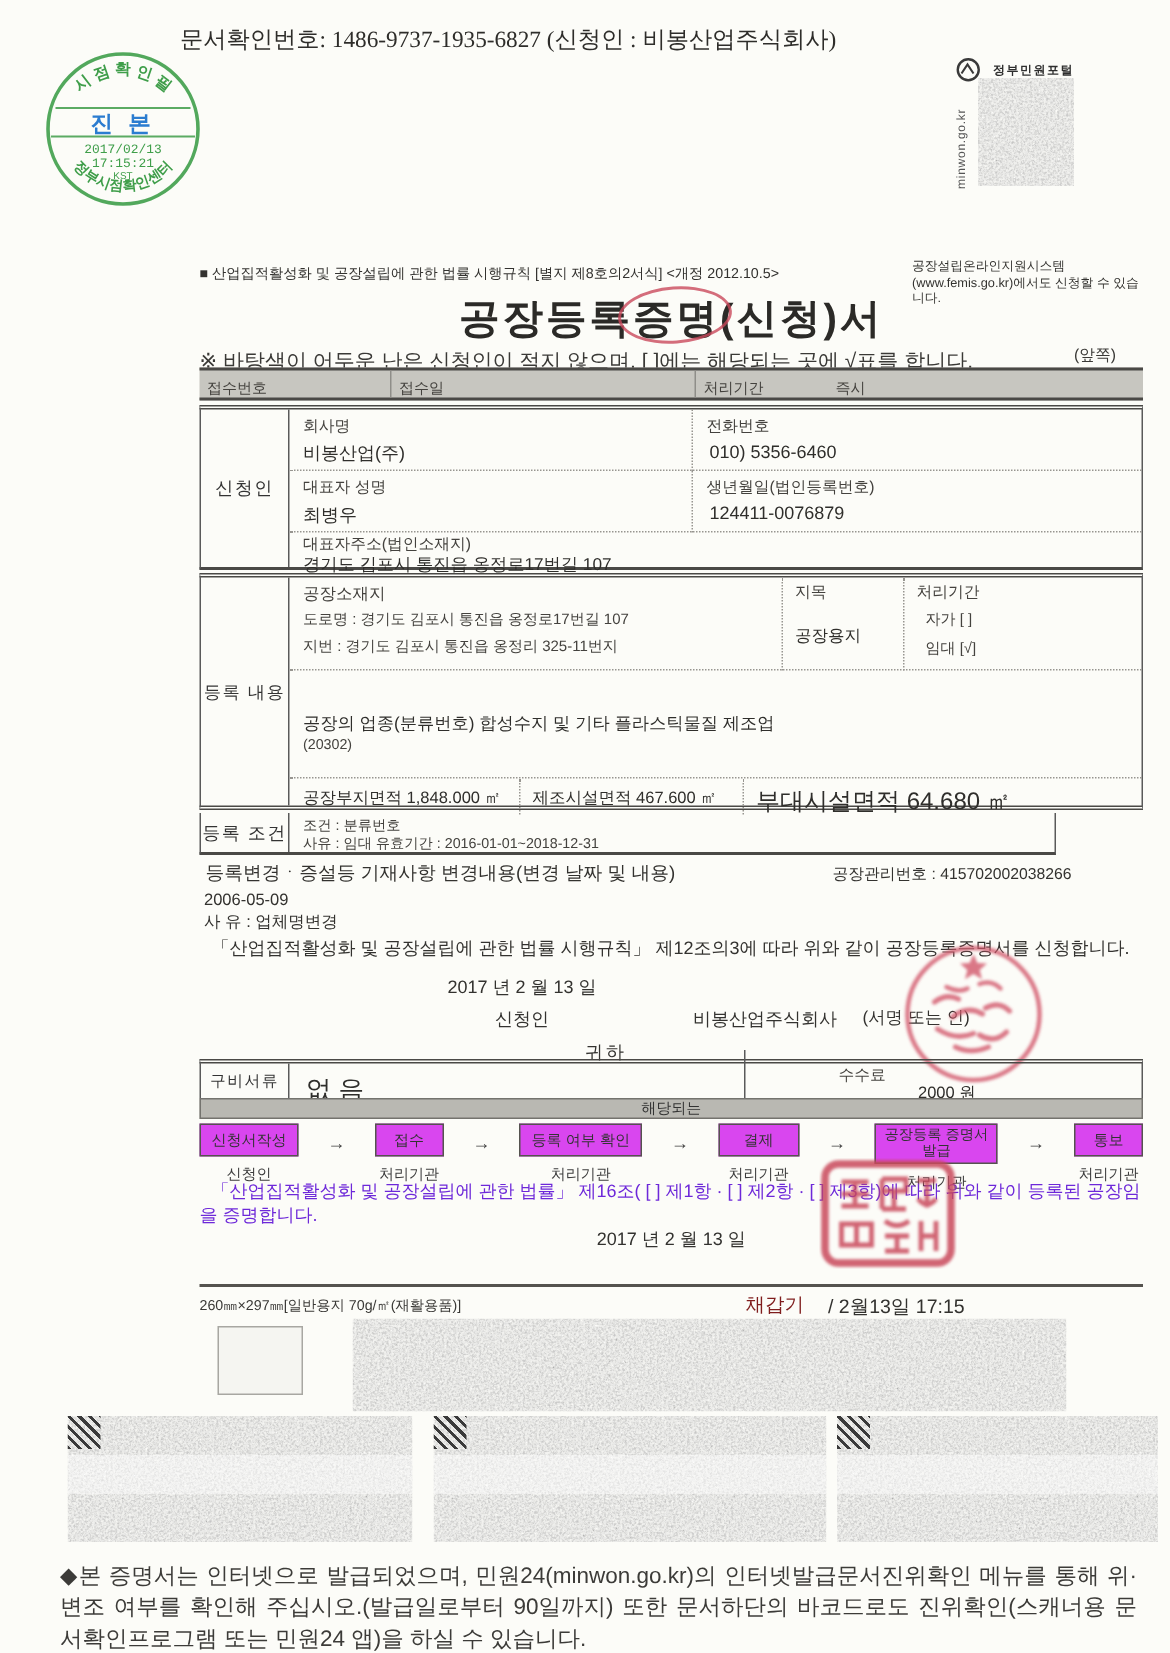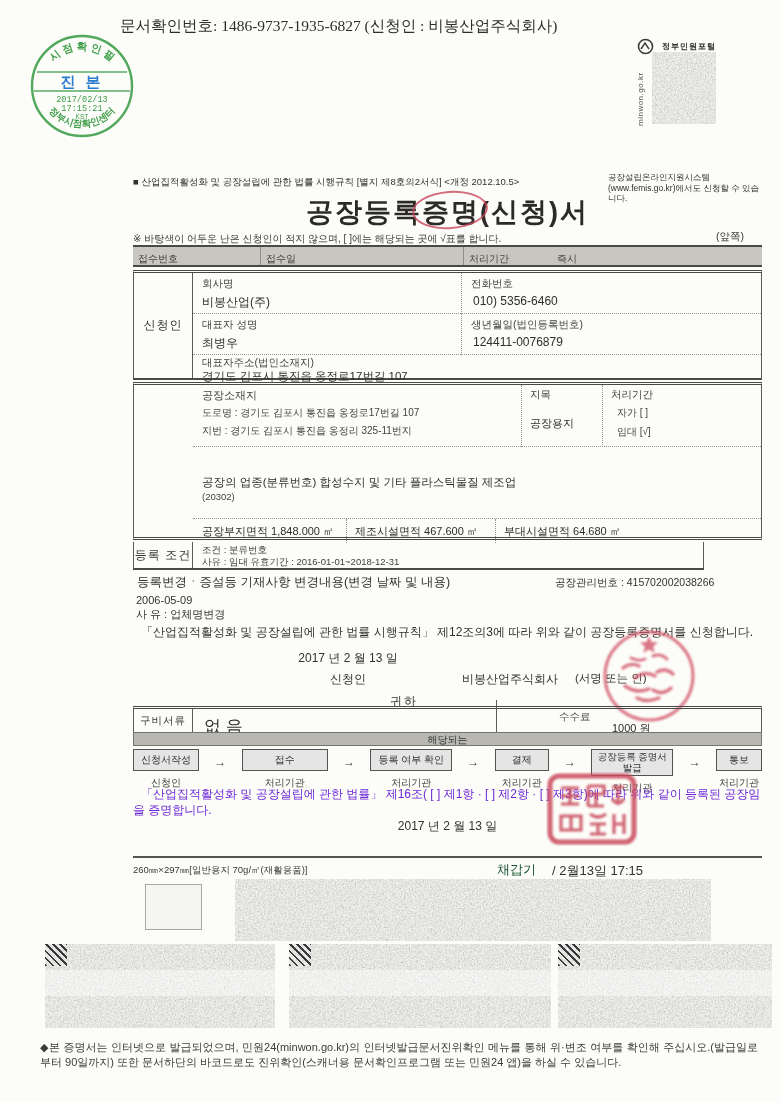--- a/index.html
+++ b/index.html
@@ -7,21 +7,21 @@
   body{position:relative;background:#fcfcf8;font-family:"Liberation Sans","DejaVu Sans",sans-serif;color:#3c3c3c;overflow:hidden}
   .abs{position:absolute}
   .sec{position:absolute;border-left:1px solid #5a5a5a;border-right:1px solid #5a5a5a;background:transparent}
   .lblcell{position:absolute;left:0;top:0;bottom:0;width:59px;border-right:1px solid #5a5a5a;display:flex;align-items:center;justify-content:center;font-size:12px;letter-spacing:1px;color:#333;text-align:center}
   .flab{font-size:10.5px;color:#44423e;white-space:nowrap}
   .fval{font-size:12px;color:#2f2e2b;white-space:nowrap}
   .sm{font-size:10px;color:#44423e;white-space:nowrap}
   .dot-b{border-bottom:1px dotted #979590}
   .dot-l{border-left:1px dotted #979590}
   .greyrow{background:#c7c6c0;border-top:2px solid #4a4946;border-bottom:2px solid #4a4946}
-  .fbox{border:1px solid #55534f;font-size:10px;padding:3px 7px;text-align:center;color:#333;background:#e5e5e5;white-space:nowrap}
+  .fbox{border:1px solid #55534f;font-size:10px;padding:3px 7px;text-align:center;color:#333;background:#d946ef;white-space:nowrap}
   .fbox.two{white-space:normal;width:82px;padding:1px 3px;font-size:9.5px;line-height:1.2}
   .factor{font-size:10px;text-align:center;margin-top:5px;color:#3c3c3c}
   .farrow{font-size:12px;padding-top:6px;color:#3c3c3c}
   .step{display:flex;flex-direction:column;align-items:center}
   .noiseblk{position:absolute;overflow:hidden}
   .corner{position:absolute;left:0;top:0;width:22px;height:22px;background:repeating-linear-gradient(45deg,#3a3a3a 0 2px,transparent 2px 5px)}
   .band{position:absolute;left:0;right:0;height:26px;background:rgba(255,255,255,.45);pointer-events:none}
 </style>
 </head>
 <body>
@@ -74,21 +74,21 @@
     </svg>
 </div>
 <div class="abs" style="left:636px;top:126px;transform:rotate(-90deg);transform-origin:0 0;font-size:8px;color:#555;letter-spacing:.5px;white-space:nowrap">minwon.go.kr</div>
 
 <div class="abs" style="left:133px;top:176px;width:470px;font-size:9.5px;color:#33322f">■ 산업집적활성화 및 공장설립에 관한 법률 시행규칙 [별지 제8호의2서식] &lt;개정 2012.10.5&gt;</div>
 <div class="abs" style="left:608px;top:172px;width:156px;font-size:8.5px;line-height:1.25;color:#33322f">공장설립온라인지원시스템(www.femis.go.kr)에서도 신청할 수 있습니다.</div>
 
 <div class="abs" style="left:133px;top:194px;width:629px;text-align:center;font-size:27px;font-weight:bold;letter-spacing:2px;color:#2b2a27">공장등록증명(신청)서</div>
 <div class="abs" style="left:412px;top:191px;width:76px;height:38px;border:2.5px solid rgba(201,72,91,.8);border-radius:50%;transform:rotate(-4deg)"></div>
 
-<div class="abs" style="left:133px;top:232px;font-size:10px;color:#3a3936">※ 바탕색이 어두운 난은 신청인이 적지 않으며, [ ]에는 해당되는 곳에 √표를 합니다.</div>
+<div class="abs" style="left:133px;top:232px;font-size:14px;color:#3a3936">※ 바탕색이 어두운 난은 신청인이 적지 않으며, [ ]에는 해당되는 곳에 √표를 합니다.</div>
 <div class="abs" style="left:716px;top:230px;font-size:10.5px;color:#3a3936">(앞쪽)</div>
 
 <div class="abs greyrow" style="left:133px;top:245px;width:629px;height:22px">
   <div class="abs sm" style="left:5px;top:5px">접수번호</div>
   <div class="abs" style="left:127px;top:0;bottom:0;border-left:1px solid #8f8e89"></div>
   <div class="abs sm" style="left:133px;top:5px">접수일</div>
   <div class="abs" style="left:330px;top:0;bottom:0;border-left:1px solid #8f8e89"></div>
   <div class="abs sm" style="left:336px;top:5px">처리기간</div>
   <div class="abs sm" style="left:424px;top:5px">즉시</div>
 </div>
@@ -111,20 +111,21 @@
     <div class="abs fval" style="left:280px;top:21px">124411-0076879</div>
     <div class="abs dot-b" style="left:0;right:0;bottom:0"></div>
   </div>
   <div class="abs" style="left:59px;right:0;top:82px;height:28px">
     <div class="abs flab" style="left:9px;top:1px">대표자주소(법인소재지)</div>
     <div class="abs fval" style="left:9px;top:14px;font-size:11.5px">경기도 김포시 통진읍 옹정로17번길 107</div>
   </div>
 </div>
 
 <div class="sec" style="left:133px;top:382px;width:629px;height:158px;border-top:3px double #4a4946;border-bottom:3px double #4a4946">
+  <div class="lblcell" style="font-size:11.5px">등록 내용</div>
 
   <div class="abs" style="left:59px;right:0;top:0;height:62px">
     <div class="abs flab" style="left:9px;top:3px;font-size:11px">공장소재지</div>
     <div class="abs sm" style="left:9px;top:21px">도로명 : 경기도 김포시 통진읍 옹정로17번길 107</div>
     <div class="abs sm" style="left:9px;top:39px">지번 : 경기도 김포시 통진읍 옹정리 325-11번지</div>
     <div class="abs dot-l" style="left:328px;top:0;bottom:0"></div>
     <div class="abs flab" style="left:337px;top:3px">지목</div>
     <div class="abs fval" style="left:337px;top:31px;font-size:11px">공장용지</div>
     <div class="abs dot-l" style="left:409px;top:0;bottom:0"></div>
     <div class="abs flab" style="left:418px;top:3px">처리기간</div>
@@ -138,21 +139,21 @@
     <div class="abs fval" style="left:9px;top:4px;font-size:11.5px">공장의 업종(분류번호) 합성수지 및 기타 플라스틱물질 제조업</div>
     <div class="abs sm" style="left:9px;top:20px;font-size:9.5px">(20302)</div>
     <div class="abs dot-b" style="left:0;right:0;bottom:0"></div>
   </div>
 
   <div class="abs" style="left:59px;right:0;top:134px;height:24px">
     <div class="abs fval" style="left:9px;top:5px;font-size:11px">공장부지면적 1,848.000 ㎡</div>
     <div class="abs dot-l" style="left:153px;top:0;bottom:0"></div>
     <div class="abs fval" style="left:162px;top:5px;font-size:11px">제조시설면적 467.600 ㎡</div>
     <div class="abs dot-l" style="left:302px;top:0;bottom:0"></div>
-    <div class="abs fval" style="left:311px;top:5px;font-size:11px">부대시설면적 64.680 ㎡</div>
+    <div class="abs fval" style="left:311px;top:5px;font-size:16px">부대시설면적 64.680 ㎡</div>
   </div>
 </div>
 
 <div class="sec" style="left:133px;top:542px;width:571px;height:28px;border-bottom:2px solid #4a4946">
   <div class="lblcell">등록 조건</div>
   <div class="abs" style="left:59px;right:0;top:0;bottom:0">
     <div class="abs sm" style="left:9px;top:2px;font-size:9.5px">조건 : 분류번호</div>
     <div class="abs sm" style="left:9px;top:14px;font-size:9.5px">사유 : 임대 유효기간 : 2016-01-01~2018-12-31</div>
   </div>
 </div>
@@ -176,33 +177,33 @@
     <path d="M22,40 q8,-6 16,-2 M34,50 q10,-8 20,-2 M56,44 q9,-5 16,2 M24,58 q12,8 24,3 M52,62 q10,6 18,-2 M36,70 q10,5 22,0" fill="none" stroke="#d2566a" stroke-width="3.4" stroke-linecap="round"></path>
     <path d="M30,30 q8,4 14,1 M52,28 q8,-3 14,3" fill="none" stroke="#d2566a" stroke-width="3" stroke-linecap="round"></path>
   </g>
 </svg>
 
 <div class="sec" style="left:133px;top:706px;width:629px;height:26px;border-top:3px double #4a4946">
   <div class="lblcell" style="font-size:10.5px">구비서류</div>
   <div class="abs fval" style="left:70px;top:6px;font-size:17px">없 음</div>
   <div class="abs" style="left:362px;top:-9px;bottom:0;border-left:1px solid #5a5a5a"></div>
   <div class="abs flab" style="left:425px;top:1px">수수료</div>
-  <div class="abs fval" style="left:478px;top:12px;font-size:11px">1000 원</div>
+  <div class="abs fval" style="left:478px;top:12px;font-size:11px">2000 원</div>
 </div>
 
 <div class="abs" style="left:133px;top:732px;width:629px;height:14px;background:#b9b8b2;border:1px solid #74736e;text-align:center;font-size:10px;line-height:13px;color:#333">해당되는</div>
 
 <div class="abs" style="left:133px;top:749px;width:629px;display:flex;justify-content:space-between;align-items:flex-start">
   <div class="step">
     <div class="fbox">신청서작성</div>
     <div class="factor">신청인</div>
   </div>
   <div class="farrow">→</div>
   <div class="step">
-    <div class="fbox" style="padding:3px 32px">접수</div>
+    <div class="fbox" style="padding:3px 12px">접수</div>
     <div class="factor">처리기관</div>
   </div>
   <div class="farrow">→</div>
   <div class="step">
     <div class="fbox">등록 여부 확인</div>
     <div class="factor">처리기관</div>
   </div>
   <div class="farrow">→</div>
   <div class="step">
     <div class="fbox" style="padding:3px 16px">결제</div>
@@ -230,21 +231,21 @@
     <path d="M42,14 v20 M42,14 h16 v8 h-16 M50,22 v12 M42,34 h16" fill="none" stroke="#c9485b" stroke-width="3.2"></path>
     <path d="M66,15 h12 M72,15 v18 M66,27 q6,8 12,0" fill="none" stroke="#c9485b" stroke-width="3.2"></path>
     <path d="M15,44 h20 v14 h-20 z M25,44 v14" fill="none" stroke="#c9485b" stroke-width="3.2"></path>
     <path d="M44,42 q8,6 16,0 M44,52 h16 M52,52 v10 M44,62 h16" fill="none" stroke="#c9485b" stroke-width="3.2"></path>
     <path d="M68,42 v20 M68,52 h10 M78,42 v20" fill="none" stroke="#c9485b" stroke-width="3.2"></path>
   </g>
 </svg>
 
 <div class="abs" style="left:133px;top:856px;width:629px;border-top:2px solid #55534f"></div>
 <div class="abs" style="left:133px;top:864px;font-size:9.5px;color:#3a3936">260㎜×297㎜[일반용지 70g/㎡(재활용품)]</div>
-<div class="abs" style="left:497px;top:861px;font-size:13px;color:#14532d">채갑기</div>
+<div class="abs" style="left:497px;top:861px;font-size:13px;color:#7f1d1d">채갑기</div>
 <div class="abs" style="left:552px;top:862px;font-size:13px;color:#33322f">/ 2월13일 17:15</div>
 
 <div class="abs" style="left:145px;top:884px;width:57px;height:46px;border:1px solid #a8a7a2;background:#f5f5f1"></div>
 
 <div class="noiseblk" style="left:235px;top:879px;width:476px;height:62px">
   <svg width="476" height="62">
       <rect width="476" height="62" filter="url(#noiseF)"></rect>
     </svg>
 </div>
 
@@ -263,13 +264,13 @@
   <div class="corner"></div>
 </div>
 <div class="noiseblk" style="left:558px;top:944px;width:214px;height:84px">
   <svg width="214" height="84">
       <rect width="214" height="84" filter="url(#noiseF)"></rect>
     </svg>
   <div class="band" style="top:26px"></div>
   <div class="corner"></div>
 </div>
 
-<div class="abs" style="left:40px;top:1040px;width:718px;font-size:11px;line-height:1.4;color:#3c3b38;text-align:justify">◆본 증명서는 인터넷으로 발급되었으며, 민원24(minwon.go.kr)의 인터넷발급문서진위확인 메뉴를 통해 위·변조 여부를 확인해 주십시오.(발급일로부터 90일까지) 또한 문서하단의 바코드로도 진위확인(스캐너용 문서확인프로그램 또는 민원24 앱)을 하실 수 있습니다.</div>
+<div class="abs" style="left:40px;top:1040px;width:718px;font-size:15px;line-height:1.4;color:#3c3b38;text-align:justify">◆본 증명서는 인터넷으로 발급되었으며, 민원24(minwon.go.kr)의 인터넷발급문서진위확인 메뉴를 통해 위·변조 여부를 확인해 주십시오.(발급일로부터 90일까지) 또한 문서하단의 바코드로도 진위확인(스캐너용 문서확인프로그램 또는 민원24 앱)을 하실 수 있습니다.</div>
 
 </body></html>

